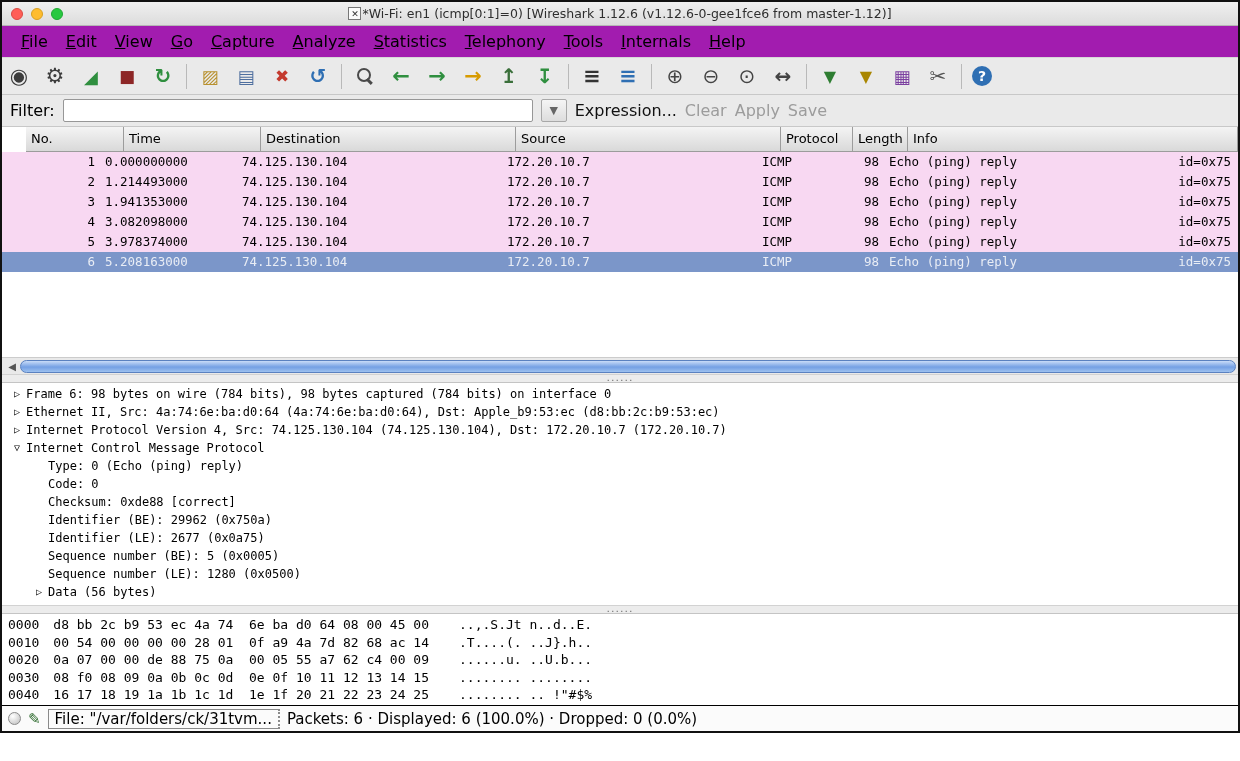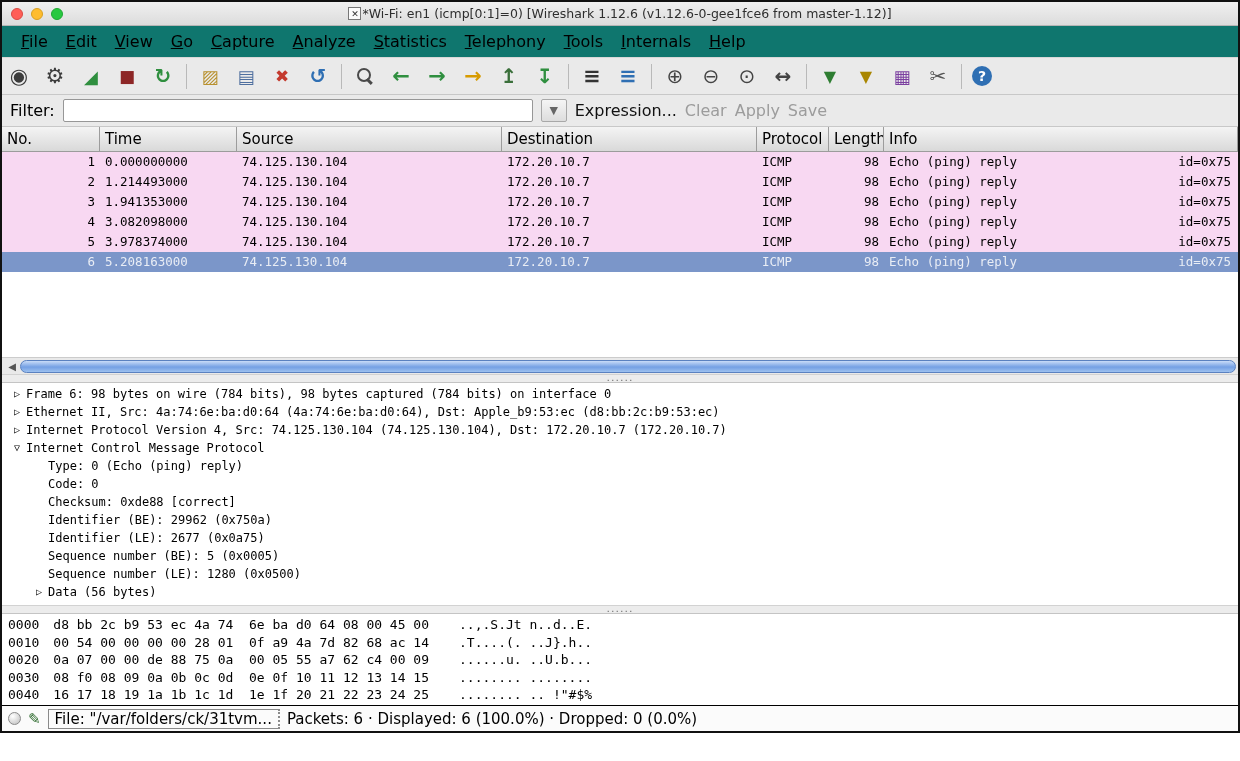--- a/index.html
+++ b/index.html
@@ -9,21 +9,21 @@
   
   .titlebar { height:24px; flex:0 0 24px; background:linear-gradient(#f0f0f0,#dcdcdc); border-bottom:1px solid #b5b5b5; position:relative; display:flex; align-items:center; justify-content:center; }
   .traffic { position:absolute; left:9px; top:6px; display:flex; gap:8px; }
   .tl { width:12px; height:12px; border-radius:50%; display:inline-block; }
   .tl.red{background:#ff5e57;border:1px solid #d94a44;} .tl.yellow{background:#febc2e;border:1px solid #d8a022;} .tl.green{background:#28c840;border:1px solid #1fa833;}
   .title-wrap { display:flex; align-items:center; gap:1px; font-size:12.5px; color:#2e2e2e; }
   .proxy-icon { width:13px; height:13px; border:1px solid #777; background:#fbfbfb; display:inline-flex; align-items:center; justify-content:center; font-size:9px; color:#333; }
   .proxy-icon::before{content:"✕";}
 
   
-  .menubar { flex:0 0 30px; background:#0f766e; display:flex; align-items:center; padding:4px 10px; gap:0; }
+  .menubar { flex:0 0 30px; background:#a21caf; display:flex; align-items:center; padding:4px 10px; gap:0; }
   .menu-item { font-size:16px; color:#000; padding:2px 9px; cursor:default; }
 
   
   .toolbar { flex:0 0 38px; background:#eaeaea; border-top:1px solid #d8d8d8; border-bottom:1px solid #c8c8c8; display:flex; align-items:center; padding:0 4px; gap:10px; overflow:hidden; }
   .tb-sep { width:1px; height:25px; background:#b9b9b9; flex:0 0 1px; }
   .tb-icon { width:26px; height:27px; flex:0 0 26px; display:flex; align-items:center; justify-content:center; font-size:19px; position:relative; }
   .i-interfaces::before{content:"◉";color:#3c3c3c;font-size:21px;}
   .i-options::before{content:"⚙";color:#3c3c3c;font-size:21px;}
   .i-start::before{content:"◢";color:#2f8f3f;font-size:18px;}
   .i-stop::before{content:"■";color:#8d2626;font-size:17px;}
@@ -54,21 +54,21 @@
 
   
   .filterbar { flex:0 0 32px; background:#eaeaea; border-bottom:1px solid #c8c8c8; display:flex; align-items:center; padding:0 8px; gap:8px; font-size:16px; }
   .filter-label{color:#000;}
   .filter-input{width:470px;height:23px;border:1px solid #979797;border-radius:2px;background:#fff;font-size:14px;padding:0 5px;outline:none;}
   .filter-drop{width:26px;height:23px;border:1px solid #a8a8a8;background:linear-gradient(#f5f5f5,#dddddd);border-radius:2px;display:flex;align-items:center;justify-content:center;color:#666;font-size:11px;}
   .filter-drop::before{content:"▼";}
   .flink{color:#111;} .flink.disabled{color:#9c9c9c;}
 
   
-  .phead { flex:0 0 25px; display:flex; background:linear-gradient(#f4f4f4,#d9d9d9); border-bottom:1px solid #9c9c9c; font-size:15px; color:#000; }
+  .phead { flex:0 0 25px; display:flex; background:linear-gradient(#f4f4f4,#d9d9d9); border-bottom:1px solid #9c9c9c; font-size:13px; color:#000;margin-left:24px; }
   .hcell { border-right:1px solid #9c9c9c; padding:0 5px; line-height:24px; white-space:nowrap; overflow:hidden; }
   .col-no{width:98px;flex:0 0 98px;} .col-time{width:137px;flex:0 0 137px;} .col-src{width:265px;flex:0 0 265px;}
   .col-dst{width:255px;flex:0 0 255px;} .col-proto{width:72px;flex:0 0 72px;} .col-len{width:55px;flex:0 0 55px;} .col-info{flex:1;}
   .prow { flex:0 0 20px; display:flex; background:#f8d8f2; font-family:"DejaVu Sans Mono",monospace; font-size:12.5px; line-height:20px; color:#000; }
   .prow.selected { background:#7b96c9; color:#e9edf5; }
   .cell { padding:0 5px; white-space:nowrap; overflow:hidden; }
   .c-no{width:98px;flex:0 0 98px;text-align:right;} .c-time{width:137px;flex:0 0 137px;} .c-src{width:265px;flex:0 0 265px;}
   .c-dst{width:255px;flex:0 0 255px;} .c-proto{width:72px;flex:0 0 72px;} .c-len{width:55px;flex:0 0 55px;text-align:right;}
   .c-info{flex:1;display:flex;} .info-id{margin-left:auto;padding-right:2px;}
   .list-filler { flex:1 1 auto; background:#fff; }
@@ -174,22 +174,22 @@
     <span class="filter-drop"></span>
     <span class="flink">Expression...</span>
     <span class="flink disabled">Clear</span>
     <span class="flink disabled">Apply</span>
     <span class="flink disabled">Save</span>
   </div>
 
   <div class="phead">
     <div class="hcell col-no">No.</div>
     <div class="hcell col-time">Time</div>
+    <div class="hcell col-dst">Destination</div>
     <div class="hcell col-src">Source</div>
-    <div class="hcell col-dst">Destination</div>
     <div class="hcell col-proto">Protocol</div>
     <div class="hcell col-len">Length</div>
     <div class="hcell col-info">Info</div>
   </div>
 
   <div class="prow">
     <div class="cell c-no">1</div>
     <div class="cell c-time">0.000000000</div>
     <div class="cell c-src">74.125.130.104</div>
     <div class="cell c-dst">172.20.10.7</div>

